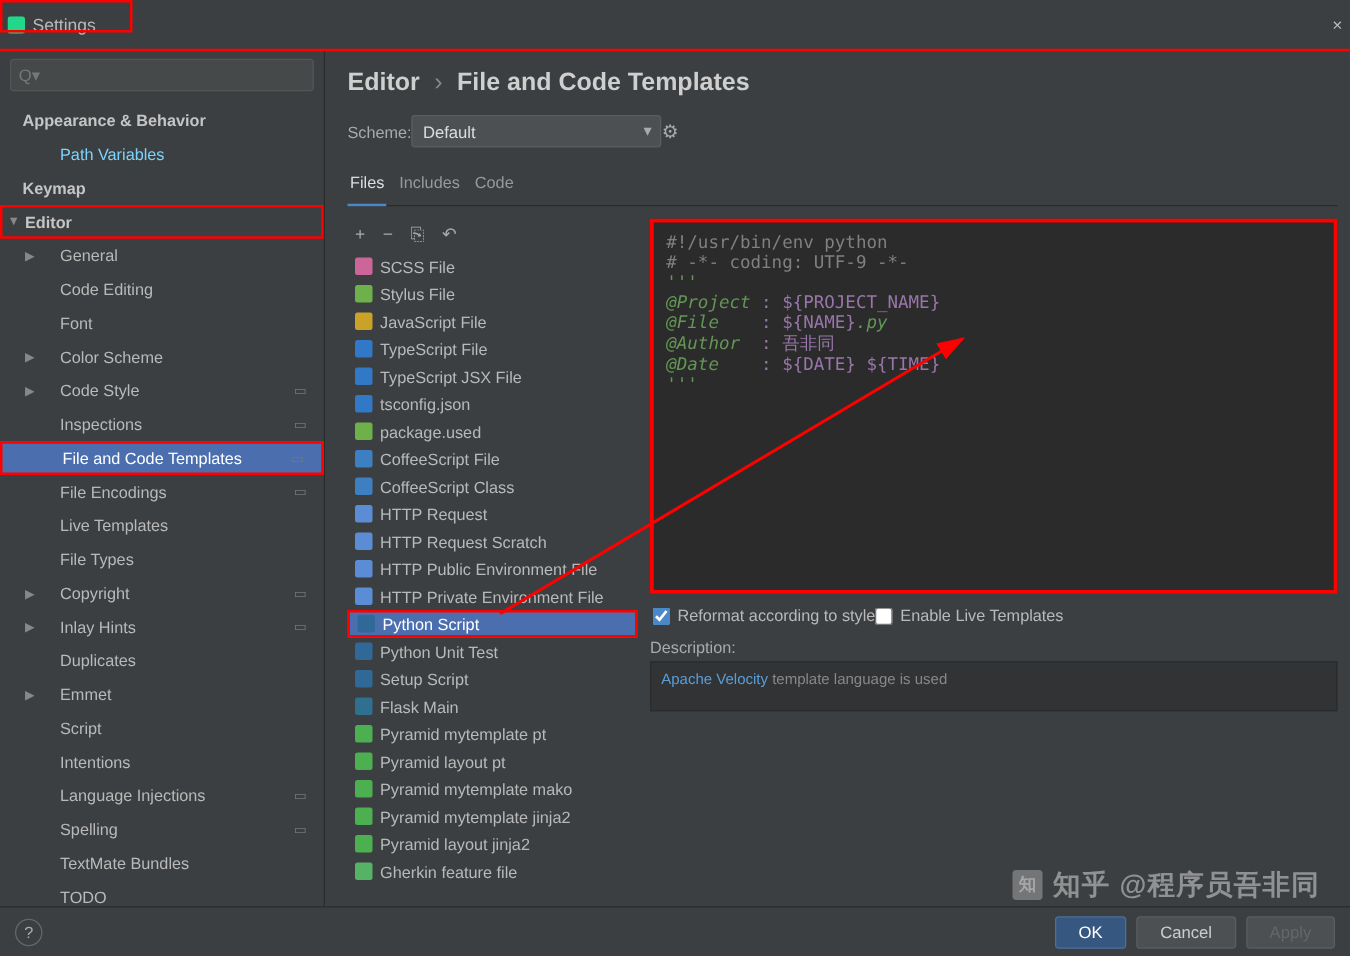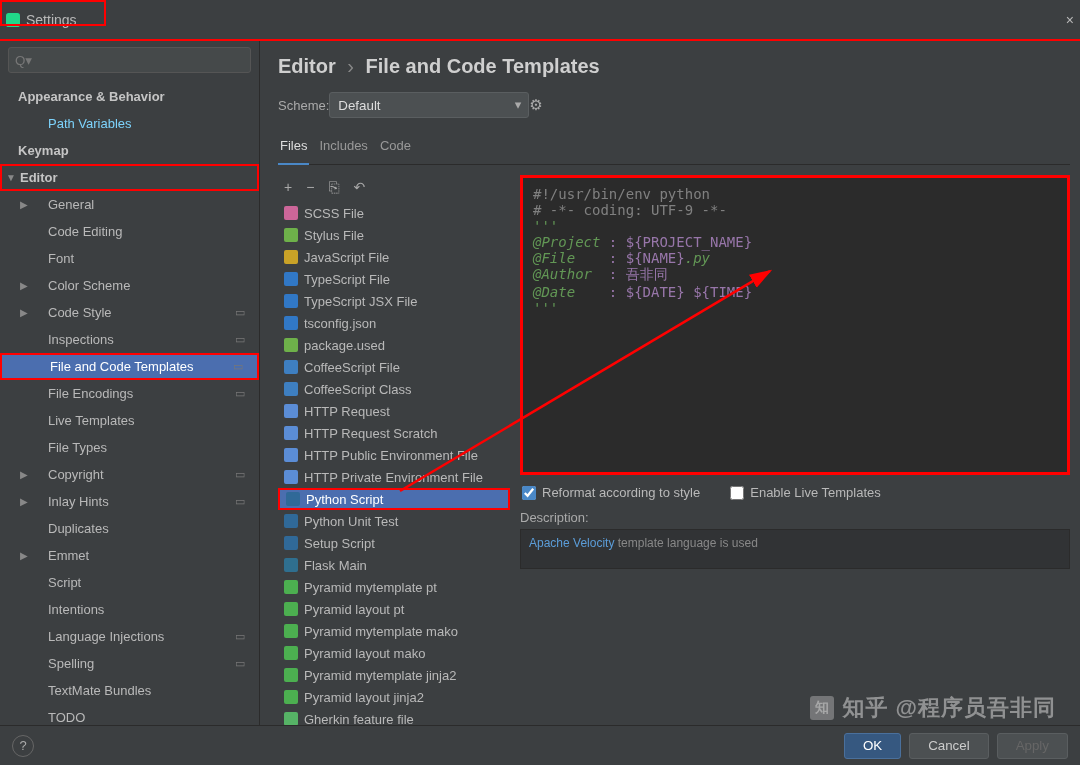--- a/index.html
+++ b/index.html
@@ -80,21 +80,21 @@
 .right-panel { flex: 1; display: flex; flex-direction: column; min-width: 0; }
 .editor {
   border: 3px solid red; height: 300px; background: #2b2b2b;
   padding: 8px 10px; font-family: Consolas, monospace; font-size: 14px;
   color: #999; white-space: pre; overflow: hidden; position: relative;
 }
 .editor .c-gray { color: #808080; }
 .editor .c-green { color: #629755; font-style: italic; }
 .editor .c-purple { color: #9876aa; }
 
-.checks { display: flex; gap: 30px; padding: 10px 2px; align-items: flex-start; }
+.checks { display: flex; padding: 10px 2px; align-items: flex-start; }
 .checks label { display: flex; align-items: center; gap: 6px; cursor: pointer; }
 .checks input[type=checkbox] { width: 14px; height: 14px; accent-color: #4a88c7; }
 .desc-label { color: #aaa; margin-bottom: 4px; }
 .desc-box {
   border: 1px solid #2b2b2b; background: #313335; padding: 6px 8px;
   font-size: 12px; color: #888; height: 40px;
 }
 .desc-box a { color: #5b9dd9; text-decoration: none; }
 
 .arrow-svg {
@@ -341,24 +341,20 @@
             <div class="file-item">
               <span class="file-icon" style="background: rgb(76, 175, 80);"></span>
               <span>Pyramid layout pt</span>
             </div>
             <div class="file-item">
               <span class="file-icon" style="background: rgb(76, 175, 80);"></span>
               <span>Pyramid mytemplate mako</span>
             </div>
             <div class="file-item">
               <span class="file-icon" style="background: rgb(76, 175, 80);"></span>
-              <span>Pyramid layout mako</span>
-            </div>
-            <div class="file-item">
-              <span class="file-icon" style="background: rgb(76, 175, 80);"></span>
               <span>Pyramid mytemplate jinja2</span>
             </div>
             <div class="file-item">
               <span class="file-icon" style="background: rgb(76, 175, 80);"></span>
               <span>Pyramid layout jinja2</span>
             </div>
             <div class="file-item">
               <span class="file-icon" style="background: rgb(86, 179, 102);"></span>
               <span>Gherkin feature file</span>
             </div>

